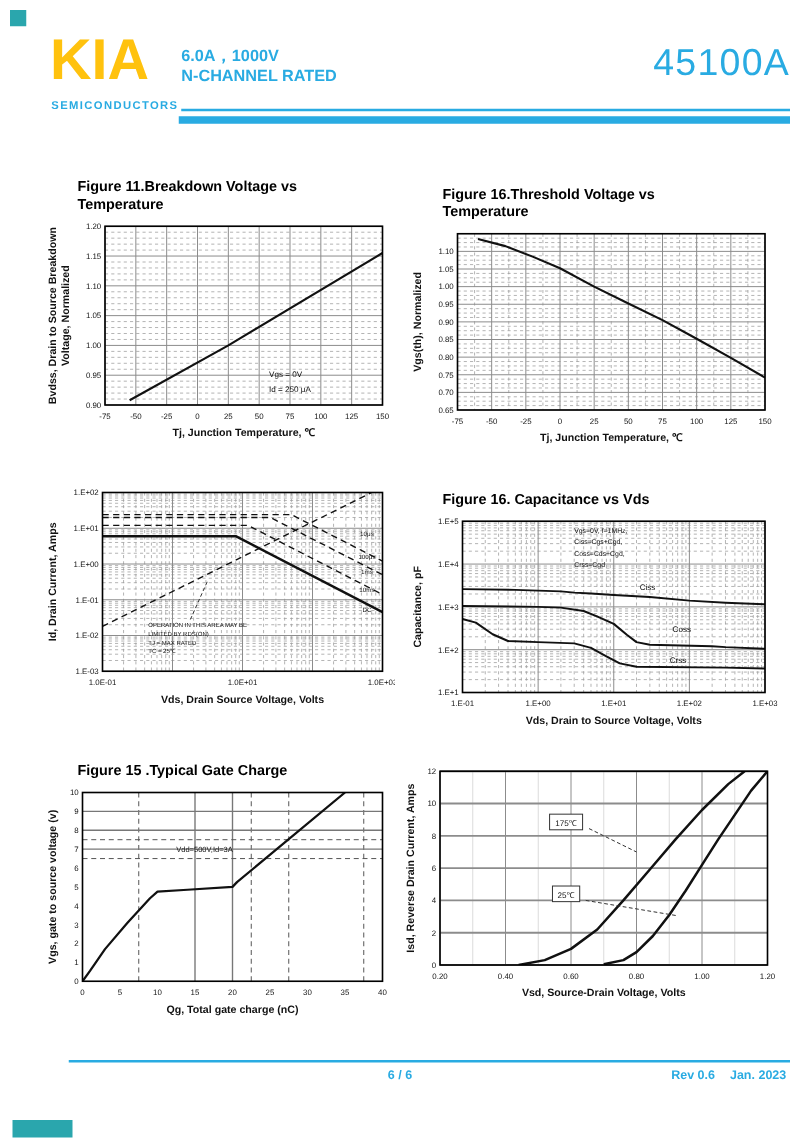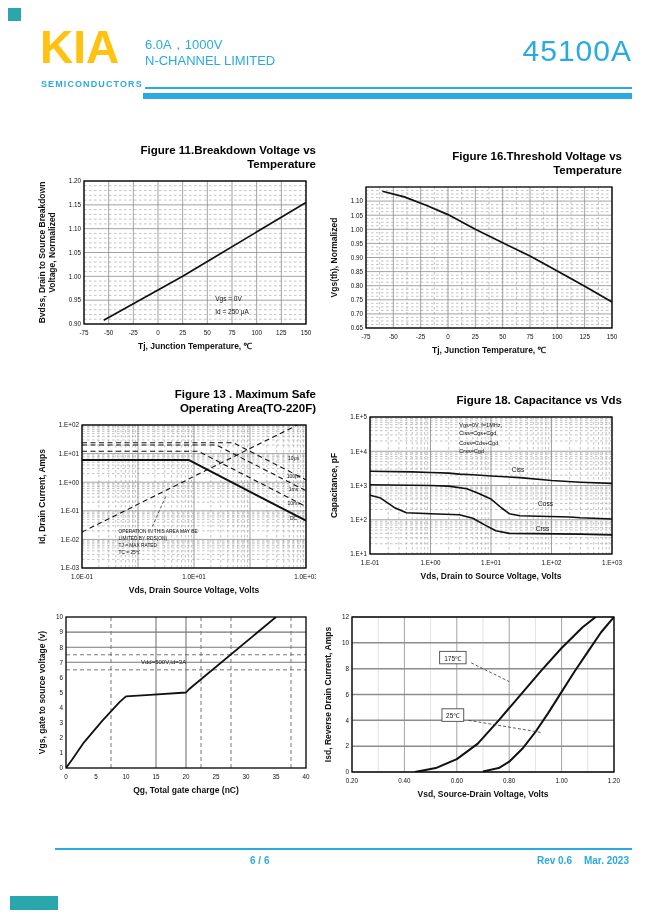--- a/index.html
+++ b/index.html
@@ -3,30 +3,30 @@
 <meta charset="utf-8">
 <style>
   html,body{margin:0;padding:0;background:#ffffff;}
   .page{position:relative;width:649px;height:917px;background:#fff;overflow:hidden;
         font-family:"Liberation Sans",sans-serif;color:#111;}
   .corner{position:absolute;background:#2aa6ad;}
   .corner.tl{left:8px;top:8px;width:13px;height:13px;}
   .corner.bl{left:10px;top:896px;width:48px;height:14px;}
   .logo{position:absolute;left:40px;top:24px;font-size:46px;font-weight:bold;color:#ffc20e;line-height:1;letter-spacing:0;}
   .logo-sub{position:absolute;left:41px;top:79px;font-size:9px;font-weight:bold;color:#29abe2;letter-spacing:1.1px;}
-  .subtitle{position:absolute;left:145px;top:37px;font-size:13px;font-weight:normal;color:#29abe2;line-height:16px;}
+  .subtitle{position:absolute;left:145px;top:37px;font-size:13px;font-weight:bold;color:#29abe2;line-height:16px;}
   .part{position:absolute;right:17px;top:34px;font-size:30px;color:#29abe2;letter-spacing:1px;margin-left:40px;}
   .rule{position:absolute;background:#29abe2;}
   .rule.thin{left:145px;top:87px;width:487px;height:2px;}
   .rule.thick{left:143px;top:93px;width:489px;height:6px;}
   .figure{position:absolute;}
-  .fig-title{font-weight:bold;font-size:11.5px;color:#000;text-align:right;white-space:pre-line;
+  .fig-title{font-weight:bold;font-size:11.5px;color:#000;text-align:left;white-space:pre-line;
              line-height:14px;padding-left:26px;margin-bottom:3px;}
   .foot-rule{position:absolute;left:55px;top:848px;width:577px;height:2px;background:#29abe2;}
-  .page-num{position:absolute;left:250px;top:855px;width:140px;text-align:left;font-size:10px;font-weight:bold;color:#29abe2;}
+  .page-num{position:absolute;left:250px;top:855px;width:140px;text-align:center;font-size:10px;font-weight:bold;color:#29abe2;}
   .rev{position:absolute;right:20px;top:855px;font-size:10px;font-weight:bold;color:#29abe2;}
   .rev span + span{margin-left:12px;}
   #f0{left:36px;top:143px;width:280px;}
   #f1{left:328px;top:149px;width:294px;}
   #f2{left:36px;top:387px;width:280px;}
   #f3{left:328px;top:393px;width:294px;}
   #f4{left:36px;top:610px;width:280px;}
   #f5{left:322px;top:610px;width:302px;}
   svg text{font-family:"Liberation Sans",sans-serif;}
 </style>
@@ -35,21 +35,21 @@
 
 <div class="page">
 
   <div class="corner tl"></div>
 
   <div>
     <div class="logo">KIA</div>
     <div class="logo-sub">SEMICONDUCTORS</div>
     <div class="subtitle">
       <div>6.0A，1000V</div>
-      <div>N-CHANNEL LIMITED</div>
+      <div>N-CHANNEL RATED</div>
     </div>
     <div class="part">45100A</div>
     <div class="rule thin"></div>
     <div class="rule thick"></div>
   </div>
 
   <div class="figure" id="f0">
     <div class="fig-title">Figure 11.Breakdown Voltage vs
 Temperature</div>
     <svg id="chart-0" width="280" height="180">
@@ -223,22 +223,20 @@
         <text x="35" y="51.599999999999994" font-size="6.3" text-anchor="end" fill="#111" font-weight="normal">1.00</text>
         <text x="35" y="37.49999999999996" font-size="6.3" text-anchor="end" fill="#111" font-weight="normal">1.05</text>
         <text x="35" y="23.399999999999952" font-size="6.3" text-anchor="end" fill="#111" font-weight="normal">1.10</text>
         <text x="161" y="173" font-size="8.5" text-anchor="middle" fill="#111" font-weight="bold">Tj, Junction Temperature, ℃</text>
         <text x="9" y="77.5" font-size="8.5" text-anchor="middle" fill="#111" font-weight="bold" transform="rotate(-90 9 77.5)">Vgs(th),  Normalized</text>
         <rect x="38" y="7" width="246" height="141" fill="none" stroke="#000" stroke-width="1.3"></rect>
       </svg>
   </div>
 
   <div class="figure" id="f2">
-    <div class="fig-title">Figure 13 . Maximum Safe
-Operating Area(TO-220F)</div>
     <svg id="chart-2" width="280" height="180">
         <g>
           <line x1="62.85767975718295" x2="62.85767975718295" y1="7" y2="150" stroke="#9b9b9b" stroke-width="0.6" stroke-dasharray="2.5,2.5"></line>
           <line x1="72.7187902643011" x2="72.7187902643011" y1="7" y2="150" stroke="#9b9b9b" stroke-width="0.6" stroke-dasharray="2.5,2.5"></line>
           <line x1="79.7153595143659" x2="79.7153595143659" y1="7" y2="150" stroke="#9b9b9b" stroke-width="0.6" stroke-dasharray="2.5,2.5"></line>
           <line x1="85.14232024281705" x2="85.14232024281705" y1="7" y2="150" stroke="#9b9b9b" stroke-width="0.6" stroke-dasharray="2.5,2.5"></line>
           <line x1="89.57647002148406" x2="89.57647002148406" y1="7" y2="150" stroke="#9b9b9b" stroke-width="0.6" stroke-dasharray="2.5,2.5"></line>
           <line x1="93.32549024079839" x2="93.32549024079839" y1="7" y2="150" stroke="#9b9b9b" stroke-width="0.6" stroke-dasharray="2.5,2.5"></line>
           <line x1="96.57303927154885" x2="96.57303927154885" y1="7" y2="150" stroke="#9b9b9b" stroke-width="0.6" stroke-dasharray="2.5,2.5"></line>
           <line x1="99.43758052860218" x2="99.43758052860218" y1="7" y2="150" stroke="#9b9b9b" stroke-width="0.6" stroke-dasharray="2.5,2.5"></line>
@@ -349,21 +347,21 @@
         <text x="257.57647002148406" y="102.22562708046462" font-size="5" text-anchor="middle" fill="#111" font-weight="normal">DC</text>
         <text x="82.57990077141925" y="114.79054212401013" font-size="4.8" text-anchor="start" fill="#111" font-weight="normal">OPERATION IN THIS AREA MAY BE</text>
         <text x="82.57990077141925" y="121.66404176588671" font-size="4.8" text-anchor="start" fill="#111" font-weight="normal">LIMITED BY RDS(ON)</text>
         <text x="82.57990077141925" y="128.75067800001432" font-size="4.8" text-anchor="start" fill="#111" font-weight="normal">TJ = MAX RATED</text>
         <text x="82.57990077141925" y="135.74943069168395" font-size="4.8" text-anchor="start" fill="#111" font-weight="normal">TC = 25℃</text>
         <rect x="46" y="7" width="224" height="143" fill="none" stroke="#000" stroke-width="1.3"></rect>
       </svg>
   </div>
 
   <div class="figure" id="f3">
-    <div class="fig-title">Figure 18. Capacitance vs Vds</div>
+    <div class="fig-title">Figure 16. Capacitance vs Vds</div>
     <svg id="chart-3" width="294" height="174">
         <g>
           <line x1="60.212314737670866" x2="60.212314737670866" y1="7" y2="144" stroke="#9b9b9b" stroke-width="0.6" stroke-dasharray="2.5,2.5"></line>
           <line x1="70.86583591053957" x2="70.86583591053957" y1="7" y2="144" stroke="#9b9b9b" stroke-width="0.6" stroke-dasharray="2.5,2.5"></line>
           <line x1="78.42462947534173" x2="78.42462947534173" y1="7" y2="144" stroke="#9b9b9b" stroke-width="0.6" stroke-dasharray="2.5,2.5"></line>
           <line x1="84.28768526232913" x2="84.28768526232913" y1="7" y2="144" stroke="#9b9b9b" stroke-width="0.6" stroke-dasharray="2.5,2.5"></line>
           <line x1="89.07815064821045" x2="89.07815064821045" y1="7" y2="144" stroke="#9b9b9b" stroke-width="0.6" stroke-dasharray="2.5,2.5"></line>
           <line x1="93.12843142086254" x2="93.12843142086254" y1="7" y2="144" stroke="#9b9b9b" stroke-width="0.6" stroke-dasharray="2.5,2.5"></line>
           <line x1="96.63694421301258" x2="96.63694421301258" y1="7" y2="144" stroke="#9b9b9b" stroke-width="0.6" stroke-dasharray="2.5,2.5"></line>
           <line x1="99.73167182107915" x2="99.73167182107915" y1="7" y2="144" stroke="#9b9b9b" stroke-width="0.6" stroke-dasharray="2.5,2.5"></line>
@@ -461,20 +459,21 @@
         <text x="131.36583591053957" y="34.50691670021175" font-size="5.5" text-anchor="start" fill="#111" font-weight="normal">Coss=Cds+Cgd,</text>
         <text x="131.36583591053957" y="43.25" font-size="5.5" text-anchor="start" fill="#111" font-weight="normal">Crss=Cgd</text>
         <text x="183.71657218974346" y="61.66286857196076" font-size="6.5" text-anchor="start" fill="#111" font-weight="normal">Ciss</text>
         <text x="210.07815064821045" y="95.91286857196076" font-size="6.5" text-anchor="start" fill="#111" font-weight="normal">Coss</text>
         <text x="207.79194271440176" y="120.64257788482215" font-size="6.5" text-anchor="start" fill="#111" font-weight="normal">Crss</text>
         <rect x="42" y="7" width="242" height="137" fill="none" stroke="#000" stroke-width="1.3"></rect>
       </svg>
   </div>
 
   <div class="figure" id="f4">
+    <div class="fig-title">Figure 15 .Typical Gate Charge</div>
     <svg id="chart-4" width="280" height="188">
         <g>
           <line x1="75" x2="75" y1="7" y2="158" stroke="#555" stroke-width="0.8" stroke-dasharray="4,3"></line>
           <line x1="120" x2="120" y1="7" y2="158" stroke="#777" stroke-width="1.1"></line>
           <line x1="150" x2="150" y1="7" y2="158" stroke="#777" stroke-width="1.1"></line>
           <line x1="165" x2="165" y1="7" y2="158" stroke="#555" stroke-width="0.8" stroke-dasharray="4,3"></line>
           <line x1="195" x2="195" y1="7" y2="158" stroke="#555" stroke-width="0.8" stroke-dasharray="4,3"></line>
           <line x1="255" x2="255" y1="7" y2="158" stroke="#555" stroke-width="0.8" stroke-dasharray="4,3"></line>
           <line x1="30" x2="270" y1="59.849999999999994" y2="59.849999999999994" stroke="#555" stroke-width="0.8" stroke-dasharray="4,3"></line>
           <line x1="30" x2="270" y1="52.30000000000001" y2="52.30000000000001" stroke="#777" stroke-width="1.1"></line>
@@ -570,19 +569,19 @@
         <rect x="119.97" y="98.8125" width="21.799999999999997" height="12.5" fill="#fff" stroke="#333" stroke-width="0.8"></rect>
         <text x="130.87" y="108.3125" font-size="6.5" text-anchor="middle" fill="#111" font-weight="normal">25℃</text>
         <rect x="30" y="7" width="262" height="155" fill="none" stroke="#000" stroke-width="1.3"></rect>
       </svg>
   </div>
 
   <div>
     <div class="foot-rule"></div>
     <div class="page-num">6 / 6</div>
     <div class="rev">
-      <span>Rev 0.6</span><span>Mar. 2023</span>
+      <span>Rev 0.6</span><span>Jan. 2023</span>
     </div>
   </div>
 
   <div class="corner bl"></div>
 
 </div>
 
 </body></html>

